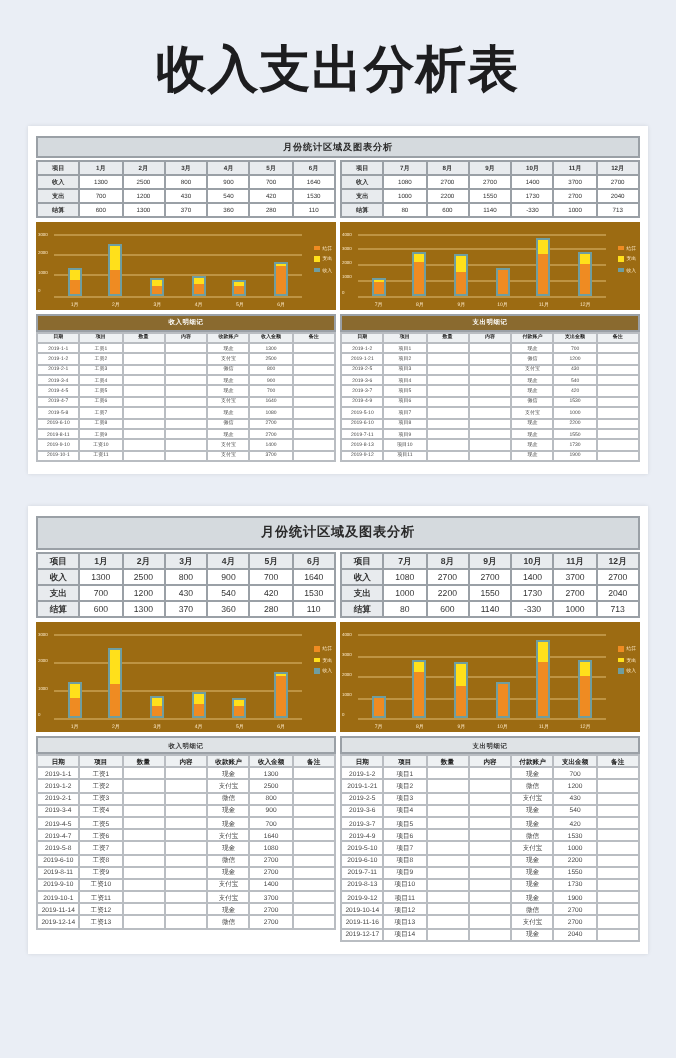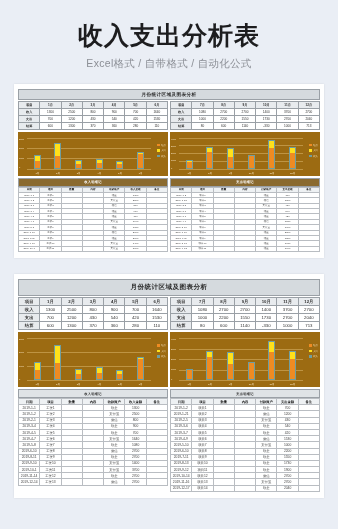--- a/index.html
+++ b/index.html
@@ -144,21 +144,20 @@
   .det-tbl th{background:#eef1f3;font-weight:bold;color:#222;}
   .det-tbl td.lft{text-align:center;}
 </style>
 </head>
 <body>
 
 <div class="page">
 
   <div class="hero">
     <div class="hero-title">收入支出分析表</div>
-    <div class="hero-sub">Excel格式 / 自带格式 / 自动化公式</div>
   </div>
 
   <div class="card first">
     <div class="banner">月份统计区域及图表分析</div>
 
     <div class="sum-wrap">
       <table class="sum-tbl">
         <tbody>
             <tr>
               <th class="hd">项目</th>

